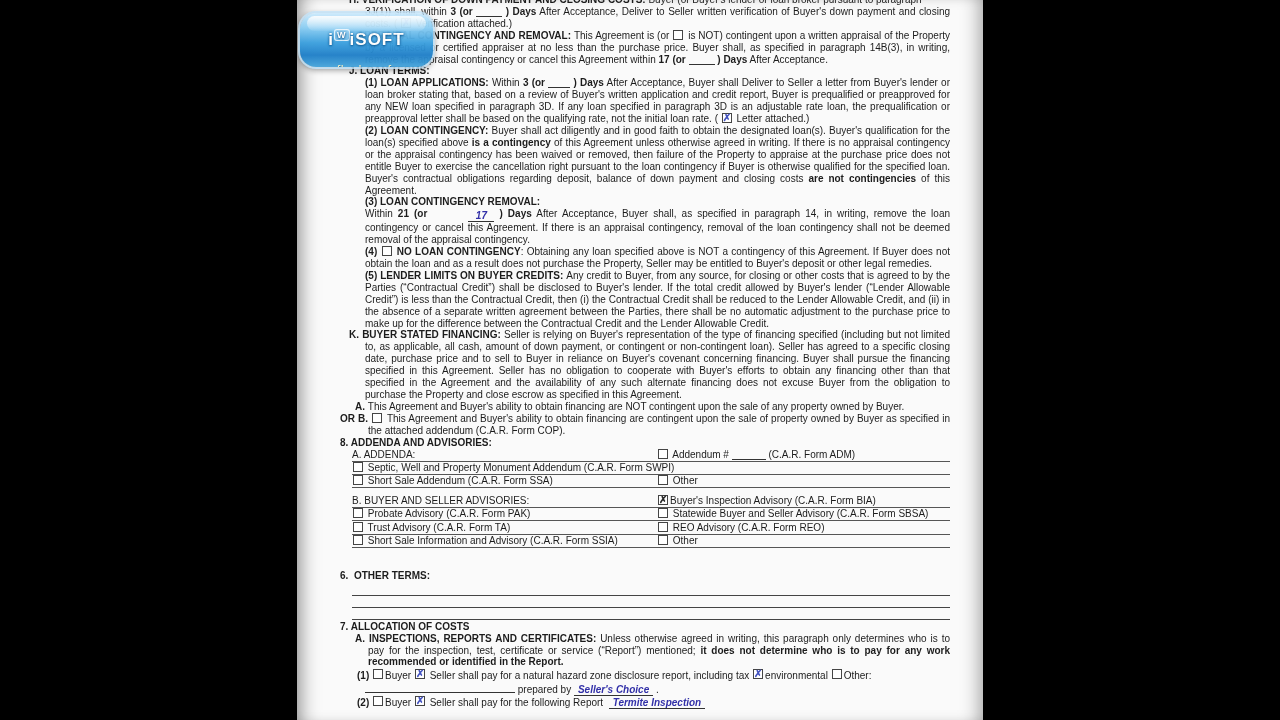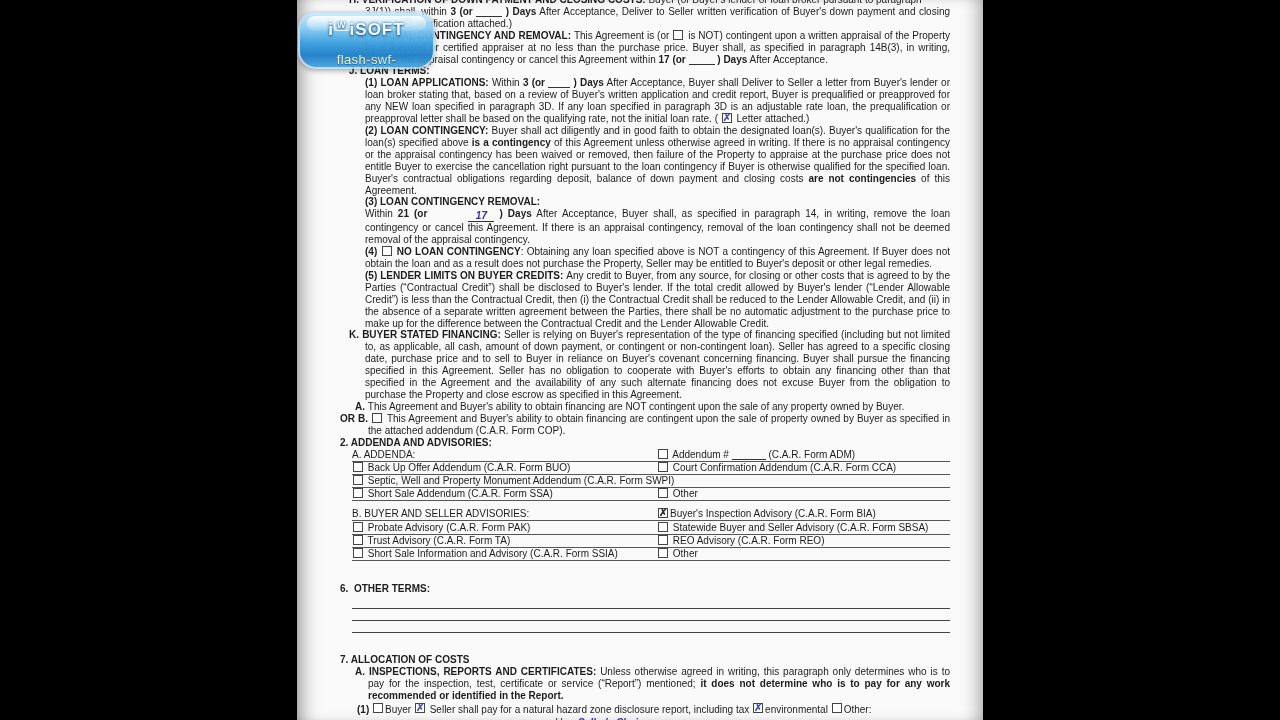--- a/index.html
+++ b/index.html
@@ -31,21 +31,21 @@
   .trow .cell.right{flex:1;}
   .trow .cell.full{flex:1;}
   .hrline{margin-left:15px;border-bottom:1px solid #444;height:11px;}
   
   .logo{position:absolute;left:300px;top:13px;width:133px;height:54px;border-radius:16px;
     background:linear-gradient(180deg,#cdeafc 0%,#8fd0f4 26%,#3ca0de 55%,#1f7fc8 78%,#47a5da 100%);
     box-shadow:0 0 0 2px rgba(196,228,249,.85),0 2px 7px rgba(0,0,0,.55);
     opacity:.96;text-align:center;overflow:hidden;}
   .logo::before{content:"";position:absolute;left:7px;right:7px;top:3px;height:15px;border-radius:10px;
     background:linear-gradient(180deg,rgba(255,255,255,.9),rgba(255,255,255,.06));}
-  .logo-title{position:relative;margin-top:6px;font-size:17px;font-weight:bold;color:#fff;letter-spacing:1px;
+  .logo-title{position:relative;margin-top:16px;font-size:17px;font-weight:bold;color:#fff;letter-spacing:1px;
     text-shadow:0 1px 2px #0b5a96,0 0 3px #0b5a96;}
   .logo-w{display:inline-block;font-size:9px;border:1px solid rgba(255,255,255,.8);border-radius:3px;
     padding:0 2px;vertical-align:7px;background:rgba(230,246,255,.25);}
   .logo-sub{position:relative;font-size:13px;color:#f3ecc0;margin-top:12px;letter-spacing:.4px;
     text-shadow:0 1px 1px #0b5a96;}
 </style>
 </head>
 <body>
 
 <div class="stage">
@@ -56,28 +56,24 @@
       <div class="para" style="padding-left: 28px; text-indent: -16px;"><span class="b">J. LOAN TERMS:</span></div>
       <div class="para" style="padding-left: 28px;"><span class="b">(1) LOAN APPLICATIONS: </span><span>Within </span><span class="b">3 (or </span><span class="blank" style="width: 22px;"></span><span class="b"> ) Days</span><span> After Acceptance, Buyer shall Deliver to Seller a letter from Buyer's lender or loan broker stating that, based on a review of Buyer's written application and credit report, Buyer is prequalified or preapproved for any NEW loan specified in paragraph 3D. If any loan specified in paragraph 3D is an adjustable rate loan, the prequalification or preapproval letter shall be based on the qualifying rate, not the initial loan rate. ( </span><span class="cb ck blue"></span><span> Letter attached.)</span></div>
       <div class="para" style="padding-left: 28px;"><span class="b">(2) LOAN CONTINGENCY: </span><span>Buyer shall act diligently and in good faith to obtain the designated loan(s). Buyer's qualification for the loan(s) specified above </span><span class="b">is a contingency</span><span> of this Agreement unless otherwise agreed in writing. If there is no appraisal contingency or the appraisal contingency has been waived or removed, then failure of the Property to appraise at the purchase price does not entitle Buyer to exercise the cancellation right pursuant to the loan contingency if Buyer is otherwise qualified for the specified loan. Buyer's contractual obligations regarding deposit, balance of down payment and closing costs </span><span class="b">are not contingencies</span><span> of this Agreement.</span></div>
       <div class="para" style="padding-left: 28px;"><span class="b">(3) LOAN CONTINGENCY REMOVAL:</span></div>
       <div class="para" style="padding-left: 28px;"><span>Within </span><span class="b">21 (or </span><span class="blank fillv ctr" style="width: 26px;">17</span><span class="b"> ) Days</span><span> After Acceptance, Buyer shall, as specified in paragraph 14, in writing, remove the loan contingency or cancel this Agreement. If there is an appraisal contingency, removal of the loan contingency shall not be deemed removal of the appraisal contingency.</span></div>
       <div class="para" style="padding-left: 28px;"><span class="b">(4) </span><span class="cb"></span><span class="b"> NO LOAN CONTINGENCY</span><span>: Obtaining any loan specified above is NOT a contingency of this Agreement. If Buyer does not obtain the loan and as a result does not purchase the Property, Seller may be entitled to Buyer's deposit or other legal remedies.</span></div>
       <div class="para" style="padding-left: 28px;"><span class="b">(5) LENDER LIMITS ON BUYER CREDITS: </span><span>Any credit to Buyer, from any source, for closing or other costs that is agreed to by the Parties (“Contractual Credit”) shall be disclosed to Buyer's lender. If the total credit allowed by Buyer's lender (“Lender Allowable Credit”) is less than the Contractual Credit, then (i) the Contractual Credit shall be reduced to the Lender Allowable Credit, and (ii) in the absence of a separate written agreement between the Parties, there shall be no automatic adjustment to the purchase price to make up for the difference between the Contractual Credit and the Lender Allowable Credit.</span></div>
       <div class="para" style="padding-left: 28px; text-indent: -16px;"><span class="b">K. BUYER STATED FINANCING: </span><span>Seller is relying on Buyer's representation of the type of financing specified (including but not limited to, as applicable, all cash, amount of down payment, or contingent or non-contingent loan). Seller has agreed to a specific closing date, purchase price and to sell to Buyer in reliance on Buyer's covenant concerning financing.  Buyer shall pursue the financing specified in this Agreement.  Seller has no obligation to cooperate with Buyer's efforts to obtain any financing other than that specified in the Agreement and the availability of any such alternate financing does not excuse Buyer from the obligation to purchase the Property and close escrow as specified in this Agreement.</span></div>
       <div class="para" style="padding-left: 31px; text-indent: -13px;"><span class="b">A. </span><span>This Agreement and Buyer's ability to obtain financing are NOT contingent upon the sale of any property owned by Buyer.</span></div>
       <div class="para" style="padding-left: 31px; text-indent: -28px;"><span class="b">OR B. </span><span class="cb"></span><span> This Agreement and Buyer's ability to obtain financing are contingent upon the sale of property owned by Buyer as specified in the attached addendum (C.A.R. Form COP).</span></div>
-      <div class="para" style="padding-left: 28px; text-indent: -25px;"><span class="b">2.  ADDENDA AND ADVISORIES:</span></div>
+      <div class="para" style="padding-left: 28px; text-indent: -25px;"><span class="b">8.  ADDENDA AND ADVISORIES:</span></div>
       <div class="trow">
         <div class="cell left"><span>A.  ADDENDA:</span></div>
         <div class="cell right"><span class="cb"></span><span> Addendum # </span><span class="blank" style="width: 34px;"></span><span>   (C.A.R. Form ADM)</span></div>
-      </div>
-      <div class="trow">
-        <div class="cell left"><span class="cb"></span><span> Back Up Offer Addendum (C.A.R. Form BUO)</span></div>
-        <div class="cell right"><span class="cb"></span><span> Court Confirmation Addendum (C.A.R. Form CCA)</span></div>
       </div>
       <div class="trow">
         <div class="cell full"><span class="cb"></span><span> Septic, Well and Property Monument Addendum (C.A.R. Form SWPI)</span></div>
       </div>
       <div class="trow">
         <div class="cell left"><span class="cb"></span><span> Short Sale Addendum (C.A.R. Form SSA)</span></div>
         <div class="cell right"><span class="cb"></span><span> Other</span></div>
       </div>
       <div class="trow" style="margin-top: 7px; justify-content: flex-end;">
         <div class="cell left"><span>B.  BUYER AND SELLER ADVISORIES:</span></div>
@@ -92,21 +88,21 @@
         <div class="cell right"><span class="cb"></span><span> REO Advisory (C.A.R. Form REO)</span></div>
       </div>
       <div class="trow">
         <div class="cell left"><span class="cb"></span><span> Short Sale Information and Advisory (C.A.R. Form SSIA)</span></div>
         <div class="cell right"><span class="cb"></span><span> Other</span></div>
       </div>
       <div class="para fx" style="padding-left: 3px; margin-top: 20px;"><span class="b">6.  OTHER TERMS: </span><span class="blank grow"></span></div>
       <div class="hrline" style="margin-top: 2px;"></div>
       <div class="hrline"></div>
       <div class="hrline"></div>
-      <div class="para" style="padding-left: 28px; text-indent: -25px; margin-top: 21px;"><span class="b">7.  ALLOCATION OF COSTS</span></div>
+      <div class="para" style="padding-left: 28px; text-indent: -25px; margin-top: 1px;"><span class="b">7.  ALLOCATION OF COSTS</span></div>
       <div class="para" style="padding-left: 31px; text-indent: -13px;"><span class="b">A. INSPECTIONS, REPORTS AND CERTIFICATES: </span><span>Unless otherwise agreed in writing, this paragraph only determines who is to pay for the inspection, test, certificate or service (“Report”) mentioned; </span><span class="b">it does not determine who is to pay for any work recommended or identified in the Report.</span></div>
       <div class="para fx" style="padding-left: 20px;"><span class="b">(1) </span><span class="cb"></span><span>Buyer </span><span class="cb ck blue"></span><span> Seller shall pay for a natural hazard zone disclosure report, including tax </span><span class="cb ck blue"></span><span>environmental </span><span class="cb"></span><span>Other: </span><span class="blank grow"></span></div>
       <div class="para fx" style="padding-left: 28px;"><span class="blank" style="width: 150px;"></span><span> prepared by </span><span class="blank grow fillv">Seller's Choice</span><span> .</span></div>
       <div class="para fx" style="padding-left: 20px;"><span class="b">(2) </span><span class="cb"></span><span>Buyer </span><span class="cb ck blue"></span><span> Seller shall pay for the following Report  </span><span class="blank grow fillv">Termite Inspection</span></div>
     </div>
 
   <div class="logo">
     <div class="logo-title"><span>i</span><span class="logo-w">W</span><span>iSOFT</span></div>
     <div class="logo-sub">flash-swf-converter.com</div>
   </div>

